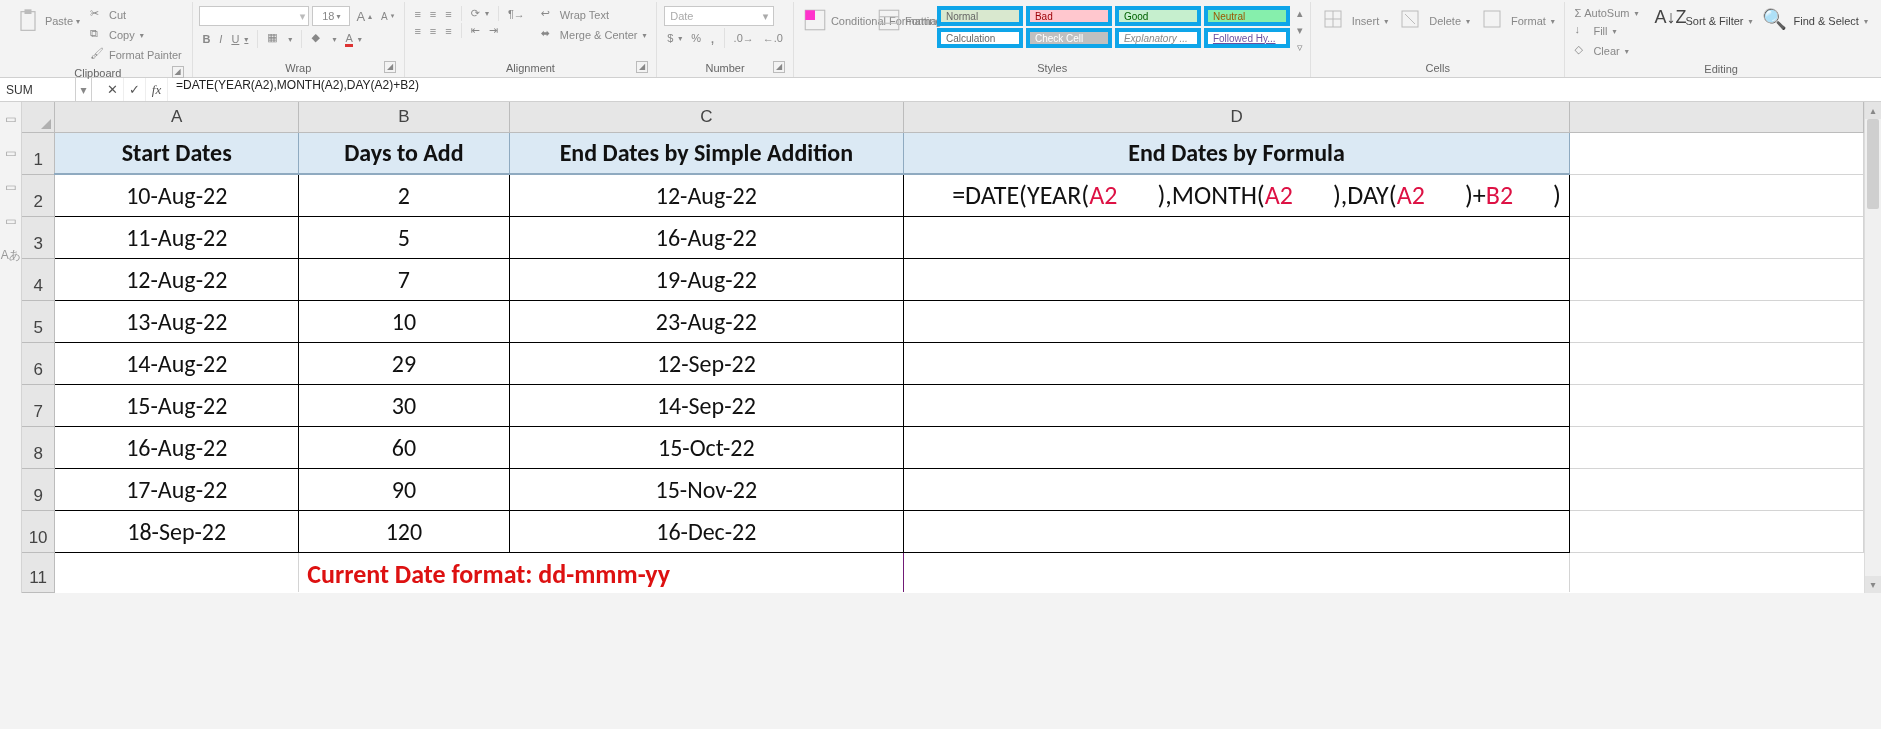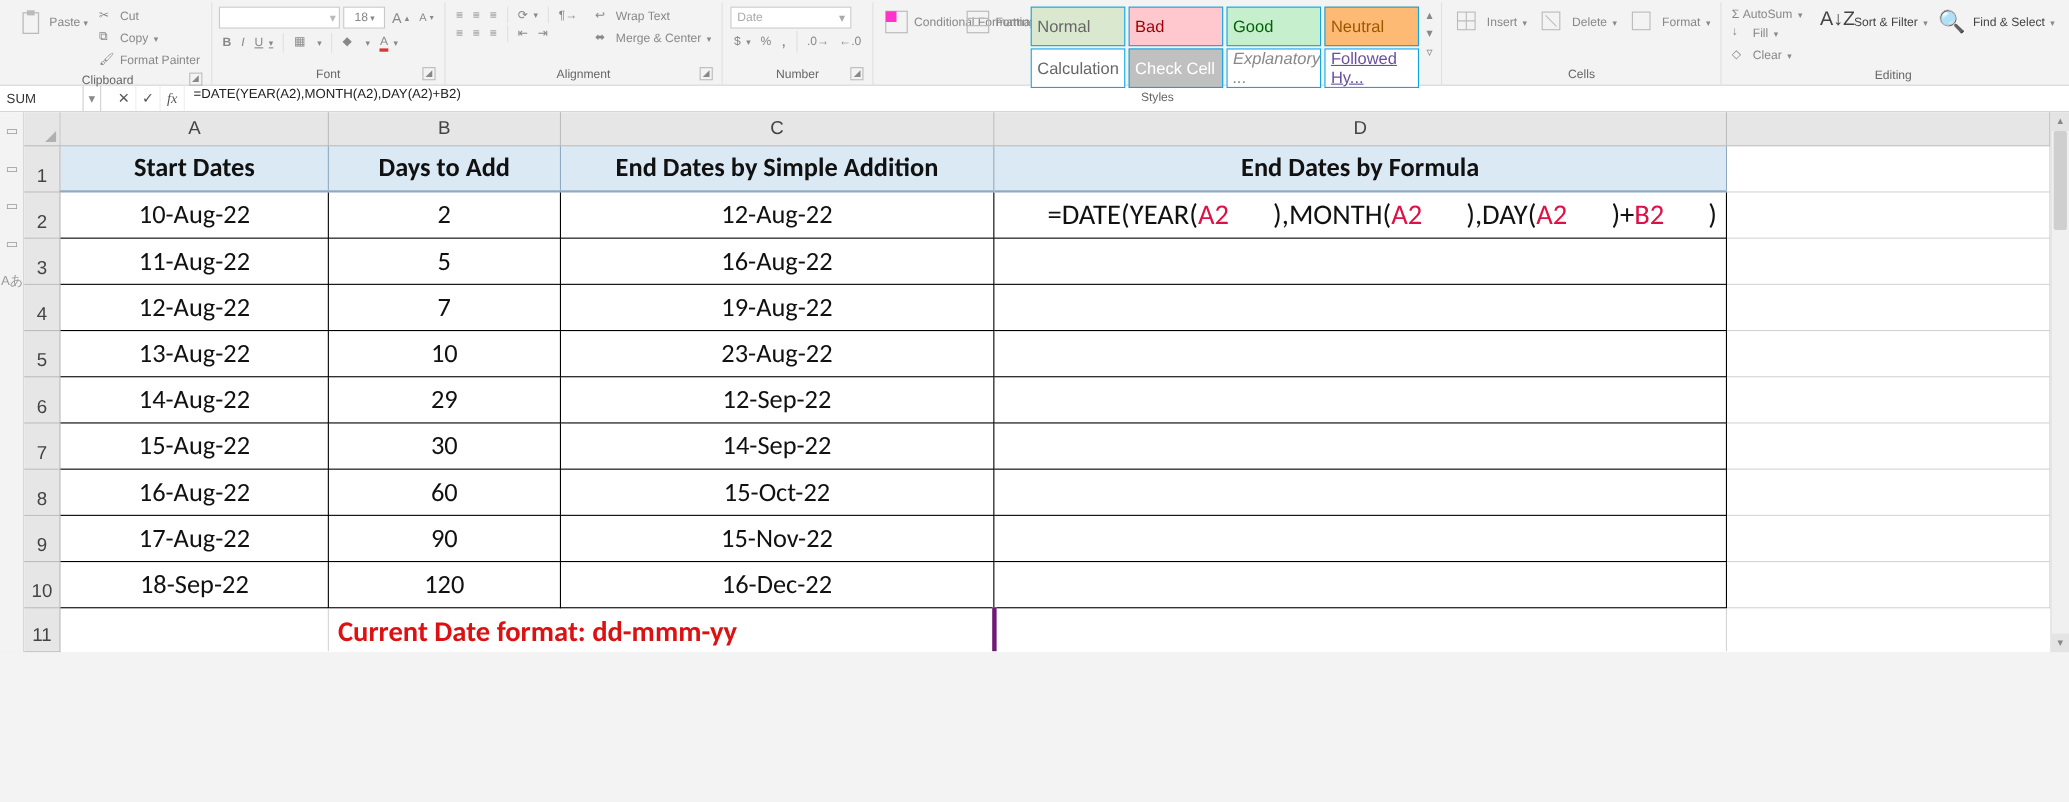--- a/index.html
+++ b/index.html
@@ -66,31 +66,31 @@
     color:#888;
   }
   .rbtn.big { flex-direction:row; font-size:11px; color:#888; }
   .ic { display:inline-block; width:16px; height:16px; }
   .ic-lg { width:28px; height:28px; }
   .drop::after { content:"▾"; font-size:8px; margin-left:2px; color:#888;}
   .sep-v { width:1px; background:#e0e0e0; align-self:stretch; margin:0 3px;}
 
   
   .style-cell {
-    width: 86px; height: 36px; border:1px solid #0ea5e9;
+    width: 86px; height: 20px; border:4px solid #0ea5e9;
     display:flex; align-items:center; padding:0 5px;
-    font-size:15px; color:#666; background:#fff;
+    font-size:10px; color:#666; background:#fff;
   }
   .style-cell.sel { background:#d9e8cf; }
   .style-cell.check { background:#c0c0c0; color:#fff;}
   .style-cell.ital { font-style:italic; color:#888;}
   .style-cell.link { color:#6a4fa0; text-decoration:underline;}
   .style-cell.bad { color:#9c0006; background:#ffc7ce;}
   .style-cell.good { color:#006100; background:#c6efce;}
-  .style-cell.neutral { color:#9c5700; background:#fdba74;}
+  .style-cell.neutral { color:#9c5700; background:#86efac;}
 
   .numfmt-box {
     width:110px; height:20px; border:1px solid #c8c8c8;
     background:#fff; display:flex; align-items:center;
     padding:0 5px; font-size:11px; color:#aaa;
     justify-content:space-between;
   }
   .fontname-box {
     width:110px; height:20px; border:1px solid #c8c8c8; background:#fff;
     display:flex; align-items:center; font-size:11px; color:#bbb;
@@ -269,21 +269,21 @@
         <span class="sep-v"></span>
         <span class="rbtn drop">
             <span class="ic">◆</span>
           </span>
         <span class="rbtn drop">
             <span style="border-bottom:3px solid #d33;">A</span>
           </span>
       </div>
     </div>
     <div class="group-label">
-      <span>Font</span>
+      <span>Wrap</span>
       <span class="dlg-launch">◢</span>
     </div>
   </div>
 
   <div class="ribbon-group" style="min-width:250px;">
     <div class="group-body">
       <div class="vcol">
         <div class="hrow">
           <span class="rbtn">≡</span>
           <span class="rbtn">≡</span>
@@ -581,21 +581,21 @@
         <td class="cell data">18-Sep-22</td>
         <td class="cell data">120</td>
         <td class="cell data">16-Dec-22</td>
         <td class="cell dcol"></td>
         <td class="cell ecol"></td>
       </tr>
 
       <tr class="note-row">
         <th class="rowhdr" style="font-weight:400;color:#444;font-size:17px;">11</th>
         <td class="cell" style="border-right:1px solid #d4d4d4;"></td>
-        <td class="cell" colspan="2" style="text-align:left;color:#d11;font-weight:700;font-size:26px;border-right:4px solid #701a75;">
+        <td class="cell" colspan="2" style="text-align:left;color:#d11;font-weight:700;font-size:26px;border-right:1px solid #701a75;">
           <span>Current Date format: dd-mmm-yy</span>
         </td>
         <td class="cell" style="border-right:1px solid #d4d4d4;"></td>
         <td class="cell ecol"></td>
       </tr>
     </tbody>
       </table>
   </div>
 
   <div class="scrollbar-v">

